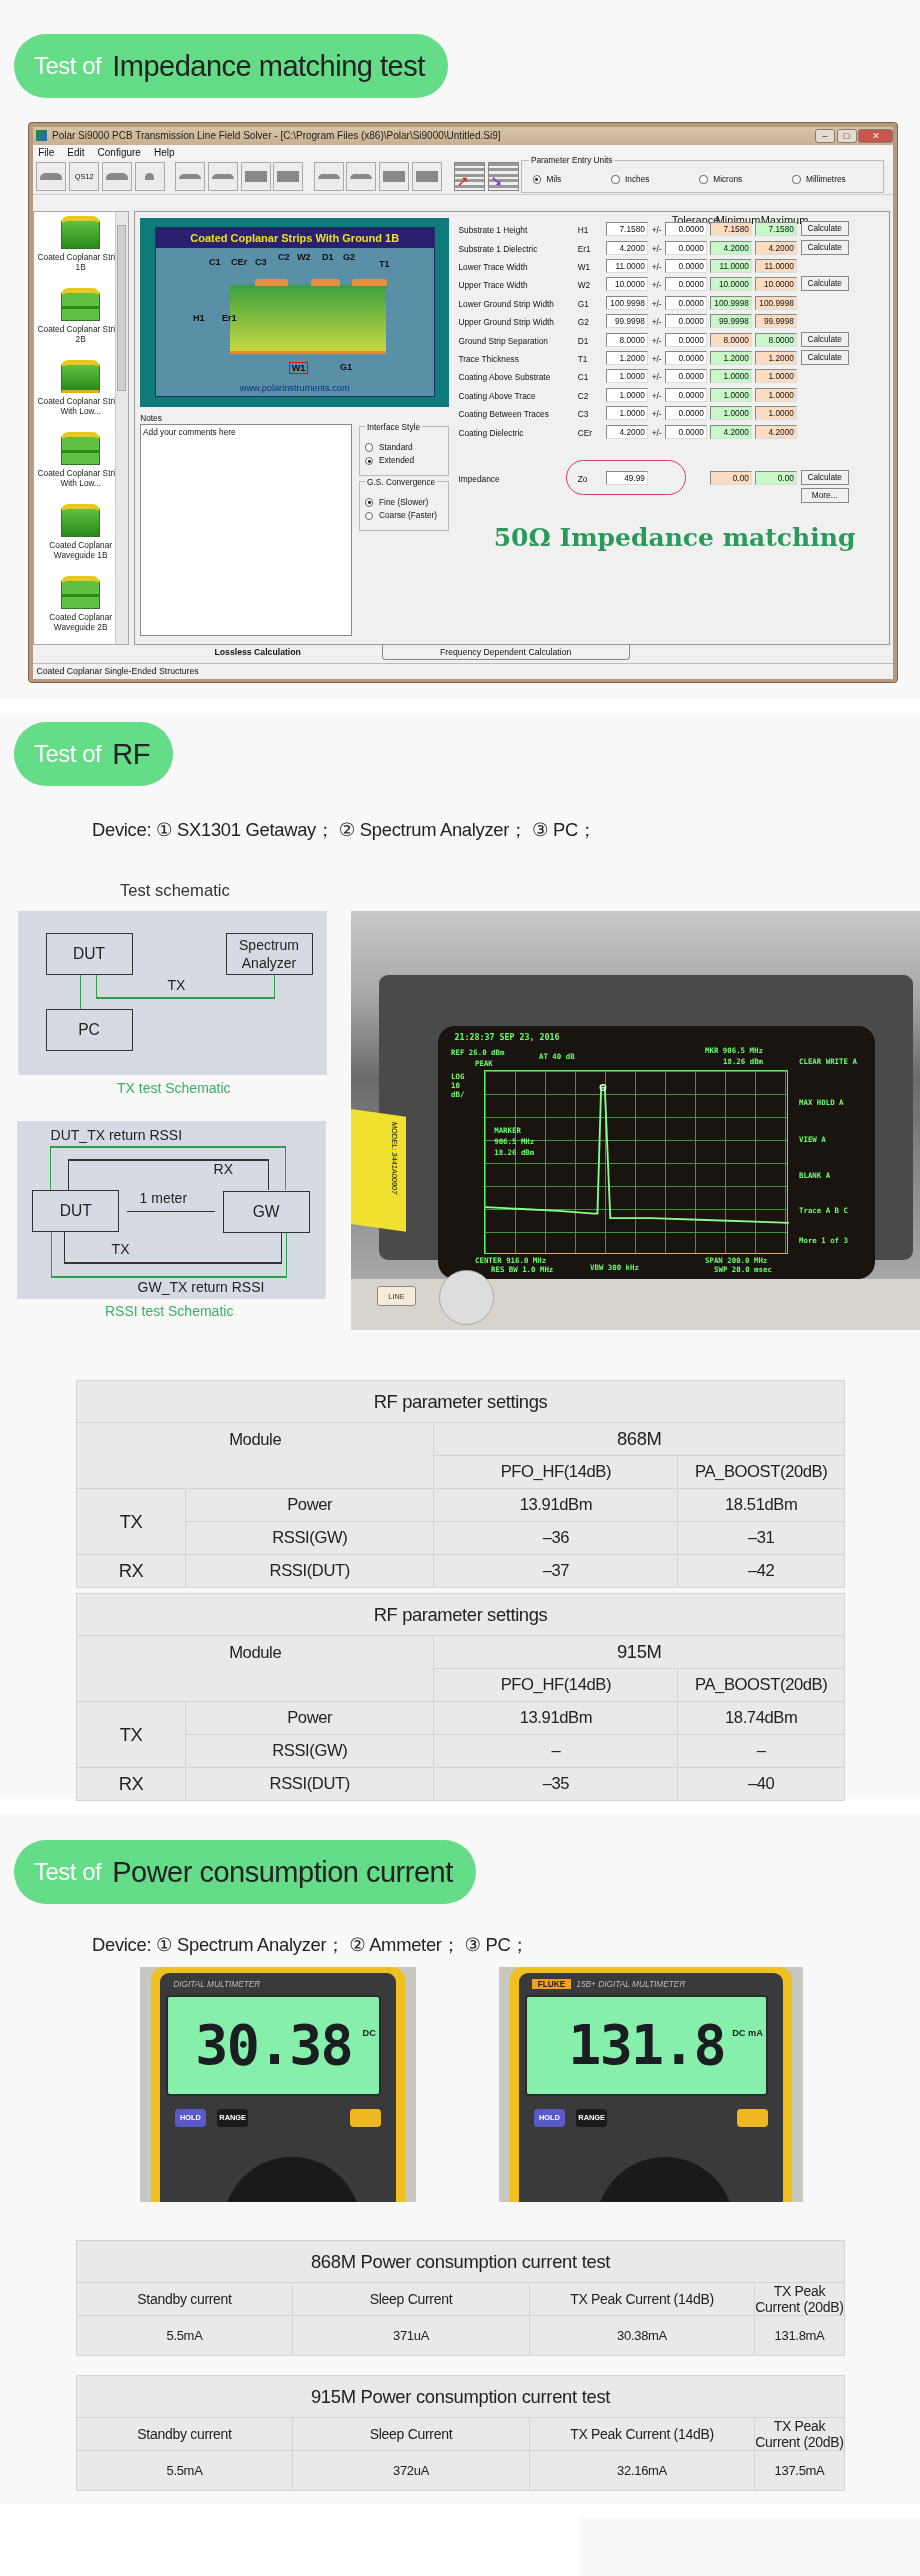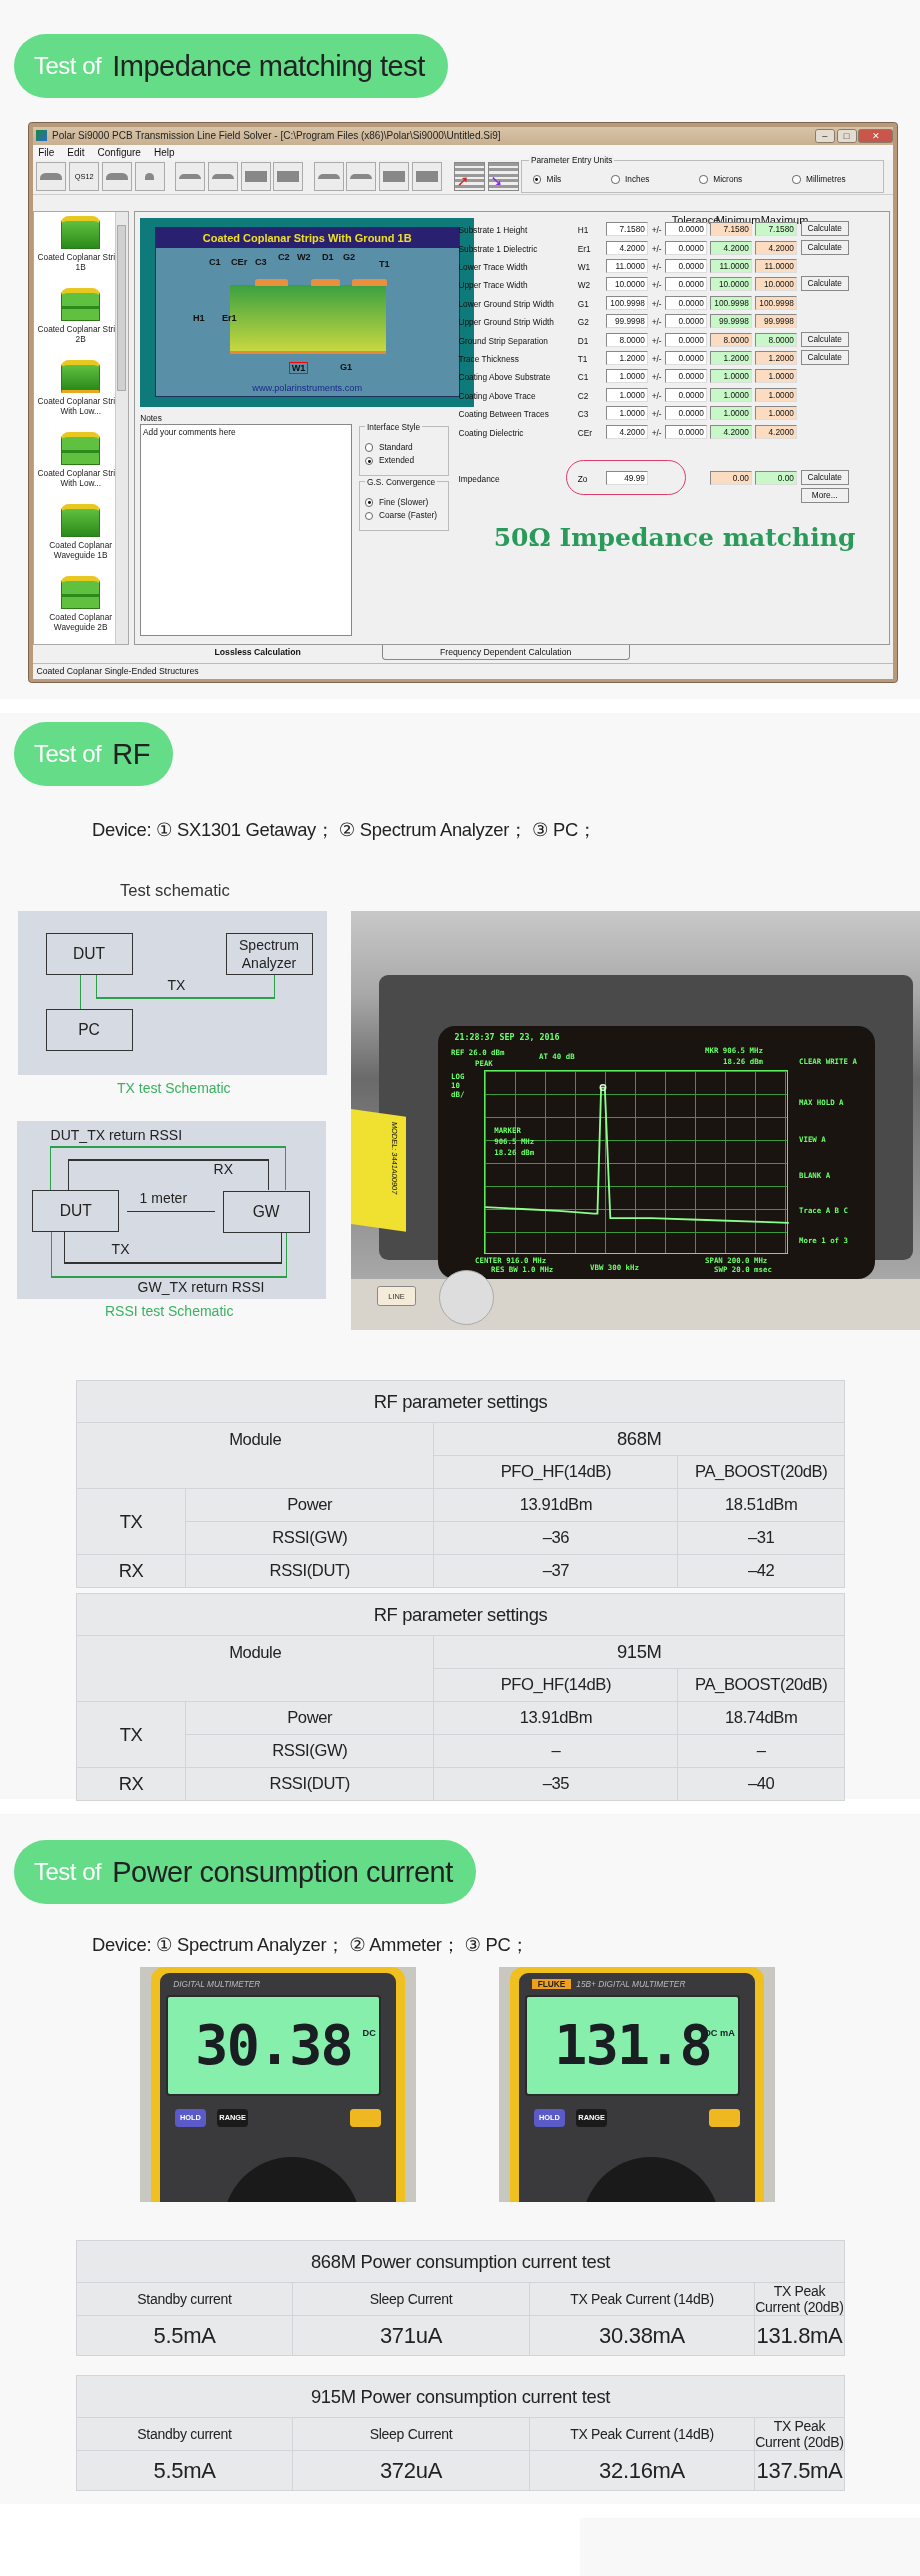--- a/index.html
+++ b/index.html
@@ -30,21 +30,21 @@
   .radio.on::after { content: ""; position: absolute; left: 1.8px; top: 1.8px; width: 2.8px; height: 2.8px; border-radius: 50%; background: #111; }
 
   .leftlist { position: absolute; left: 0; top: 66px; width: 96px; height: 434px; background: #fff; border: 0.9px solid #aaa; }
   .leftlist .item { height: 72px; display: flex; flex-direction: column; align-items: center; padding-top: 3.7px; }
   .leftlist .ico { width: 39px; height: 33px; background: linear-gradient(#60c040,#2a8a1a); border: 1.8px solid #2a7a1a; border-top: 5.5px solid #e8c820; border-radius: 7.4px 7.4px 0 0; }
   .leftlist .cap { font-size: 8.3px; text-align: center; line-height: 10px; margin-top: 3.7px; color: #222; }
   .leftlist .sb { position: absolute; right: 0; top: 0; width: 13px; height: 100%; background: #e8e8e8; border-left: 0.9px solid #ccc; }
   .leftlist .sb .thumb { position: absolute; left: 1.8px; top: 13px; width: 8.3px; height: 166px; background: #d0d0d0; border: 0.9px solid #aaa; }
 
   .mainpanel { position: absolute; left: 101px; top: 66px; width: 756px; height: 434px; border: 0.9px solid #999; }
-  .diagram { position: absolute; left: 5.5px; top: 5.5px; width: 334px; height: 189px; background: #0f7a7a; padding: 9.2px 14.7px; }
+  .diagram { position: absolute; left: 5.5px; top: 5.5px; width: 309px; height: 189px; background: #0f7a7a; padding: 9.2px 14.7px; }
   .diagram .inner { width: 100%; height: 100%; background: #5a8fa8; border: 0.9px solid #203060; position: relative; }
   .diagram .dtitle { background: #2a2070; color: #f0e020; font-weight: bold; font-size: 11px; text-align: center; height: 20px; line-height: 20px; }
   .diagram .board { position: absolute; left: 74px; top: 57px; width: 156px; height: 69px; background: linear-gradient(#3aa040,#c8d840); border-bottom: 3.7px solid #e88830; }
   .diagram .trace { position: absolute; top: 51px; height: 7.4px; background: #e89040; border-radius: 2.8px 2.8px 0 0; }
   .diagram .dl { position: absolute; font-size: 9.2px; font-weight: bold; color: #111; }
   .diagram .url { position: absolute; bottom: 3.7px; width: 100%; text-align: center; color: #1a2a8a; font-size: 9.2px; }
   .diagram .w1box { border: 0.9px solid red; padding: 0 1.8px; }
 
   .notes-lbl { position: absolute; left: 5.5px; top: 201px; font-size: 8.3px; }
   .notes { position: absolute; left: 5.5px; top: 212px; width: 212px; height: 212px; background: #fff; border: 0.9px solid #888; font-size: 8.3px; padding: 1.8px; }
@@ -103,21 +103,21 @@
   .mm-lcd { position: absolute; left: 6px; top: 22px; right: 14.7px; height: 101px; background: #86efac; border: 2.8px solid #2a2a2a; border-radius: 3.7px; display: flex; align-items: center; justify-content: center; font-family: "DejaVu Sans Mono", monospace; font-size: 55px; font-weight: bold; color: #1a1e22; letter-spacing: -1.8px; }
   .mm-unit { position: absolute; right: 20px; top: 55px; font-size: 9.2px; font-weight: bold; color: #1a1e22; }
   .mm-btn { position: absolute; top: 136px; height: 18.4px; border-radius: 3.7px; font-size: 7.4px; color: #fff; text-align: center; line-height: 18.4px; font-weight: bold; }
   .mm-dial { position: absolute; left: 50%; top: 184px; width: 138px; height: 138px; margin-left: -55px; border-radius: 50%; background: #1a1a1a; }
   .mm-brand { position: absolute; left: 13px; top: 6.4px; font-size: 8.3px; color: #bbb; font-style: italic; white-space: nowrap; }
   .mm-brand b { background: #f0a020; color: #222; padding: 0 5.5px; font-style: normal; margin-right: 5.5px; }
 
   table.pc { position: absolute; left: 76px; width: 769px; border-collapse: collapse; background: #e8e9eb; color: #222; }
   table.pc td { border: 1.8px solid #d2d4d8; text-align: center; font-size: 14px; height: 29px; letter-spacing: -0.3px; }
   table.pc .ttl { font-size: 18.4px; height: 42px; }
-  table.pc .v { font-size: 22px; height: 40px; }
+  table.pc .v { font-size: 13px; height: 40px; }
 </style>
 </head>
 <body>
 
 <div class="section" style="top:0;height:699px;">
   <div class="pill" style="top:34px;">
     <span class="pre">Test of</span>
     <span class="main">Impedance matching test</span>
   </div>
 
@@ -571,21 +571,21 @@
       <div class="mm-lcd">30.38</div>
       <span class="mm-unit">DC</span>
       <span class="mm-btn" style="left:14.7px;width:31px;background:#5a5ac8;">HOLD</span>
       <span class="mm-btn" style="left:57px;width:31px;background:#1a1a1a;">RANGE</span>
       <span class="mm-btn" style="right:14.7px;width:31px;background:#f0b820;"></span>
       <div class="mm-dial"></div>
     </div>
   </div>
 </div>
 
-<div class="photo-mm" style="left:499px;width:276px;">
+<div class="photo-mm" style="left:499px;width:304px;">
   <div class="mm-body">
     <div class="mm-face">
       <span class="mm-brand"><b>FLUKE</b><span>15B+ DIGITAL MULTIMETER</span></span>
       <div class="mm-lcd">131.8</div>
       <span class="mm-unit">DC mA</span>
       <span class="mm-btn" style="left:14.7px;width:31px;background:#5a5ac8;">HOLD</span>
       <span class="mm-btn" style="left:57px;width:31px;background:#1a1a1a;">RANGE</span>
       <span class="mm-btn" style="right:14.7px;width:31px;background:#f0b820;"></span>
       <div class="mm-dial"></div>
     </div>

